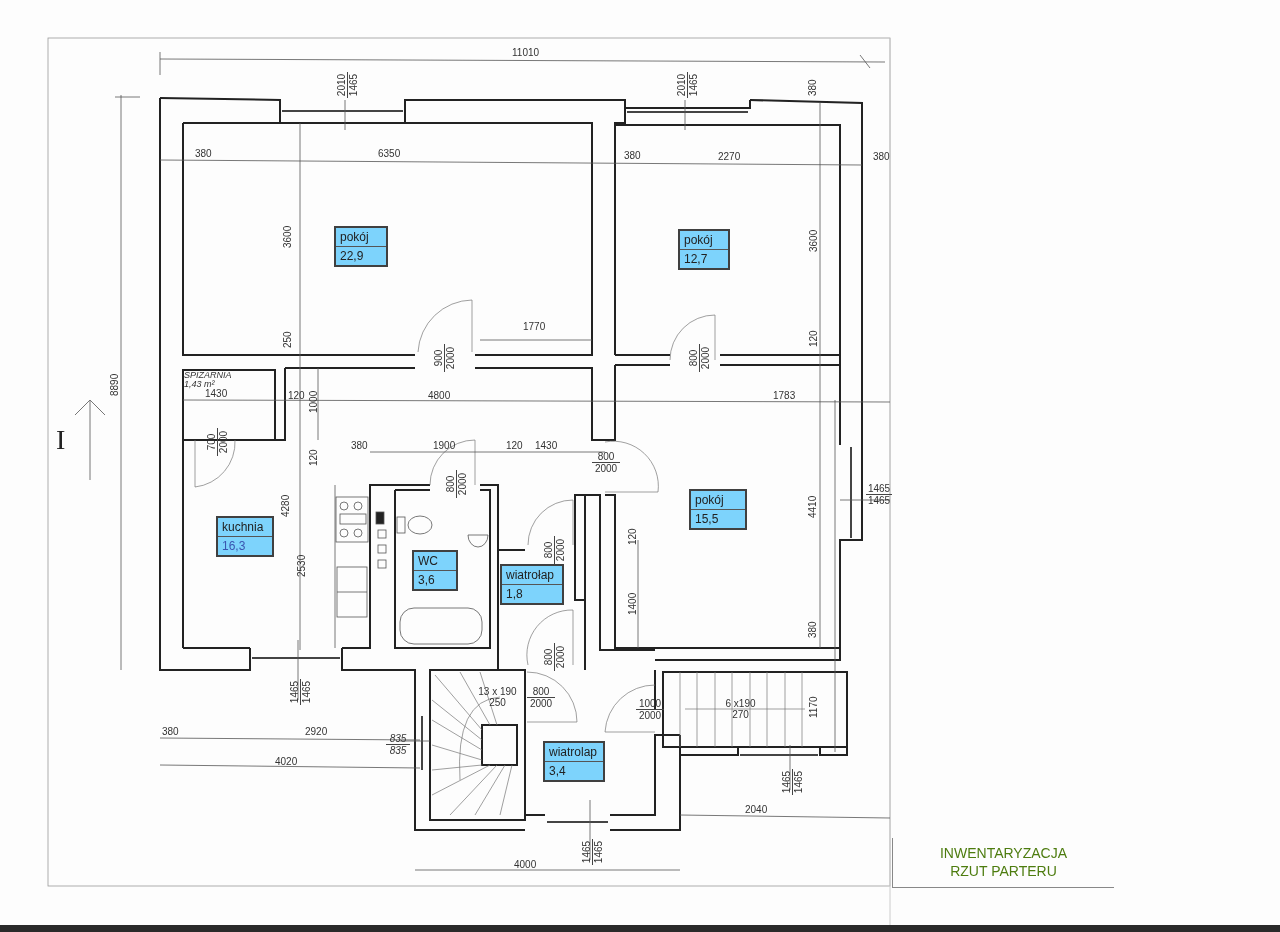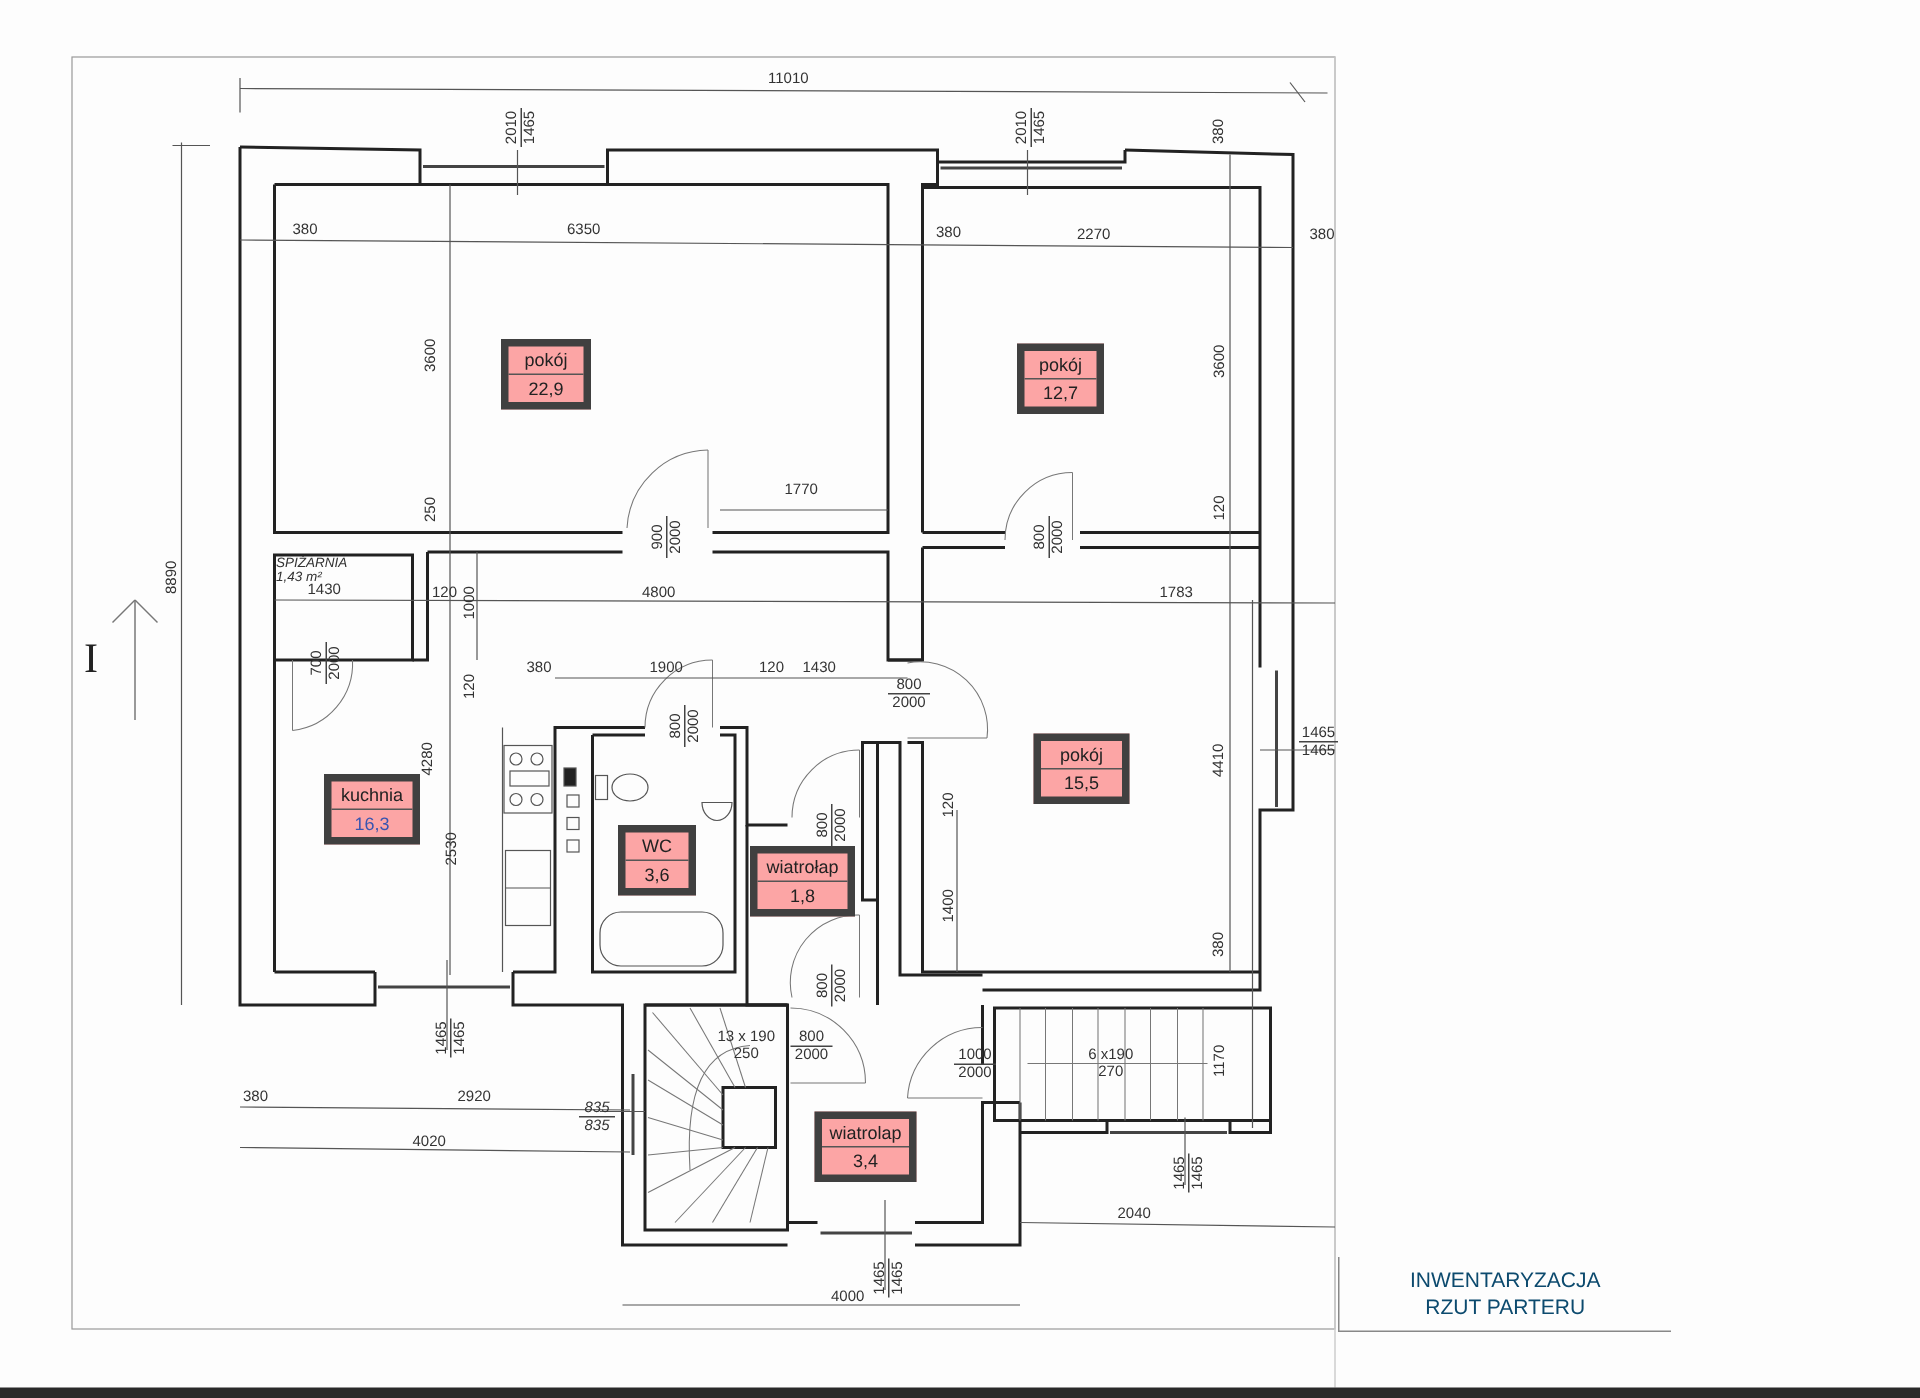--- a/index.html
+++ b/index.html
@@ -5,27 +5,27 @@
   html,body{margin:0;padding:0;}
   body{width:1280px;height:932px;background:#ffffff;position:relative;overflow:hidden;font-family:"Liberation Sans",sans-serif;}
   .sheet{position:absolute;left:0;top:0;width:1280px;height:932px;background:#fdfdfd;}
   .bottom-bar{position:absolute;left:0;top:925px;width:1280px;height:7px;background:#2a2a2a;}
   svg{position:absolute;left:0;top:0;}
   .wall{fill:none;stroke:#222;stroke-width:2;}
   .dim{stroke:#555;stroke-width:0.8;fill:none;}
   .thin{stroke:#777;stroke-width:0.7;fill:none;}
   .lbl{position:absolute;font-size:10px;color:#333;white-space:nowrap;line-height:10px;}
   .v{transform:rotate(-90deg);transform-origin:left top;}
-  .room{position:absolute;border:5px solid #404040;background:#fca5a5;text-align:center;font-size:12px;color:#222;}
+  .room{position:absolute;border:2px solid #404040;background:#7dd3fc;font-size:12px;color:#222;}
   .room .rn{display:block;border-bottom:1px solid #555;padding:2px 4px;}
   .room .ra{display:block;padding:2px 4px;}
   .frac{position:absolute;font-size:10px;color:#333;text-align:center;line-height:11px;}
   .frac .n{display:block;border-bottom:1px solid #444;}
   .frac .d{display:block;}
-  .title-box{position:absolute;left:892px;top:838px;width:222px;height:50px;border-left:1px solid #888;border-bottom:1px solid #888;text-align:center;font-size:14px;color:#0c4a6e;line-height:18px;padding-top:6px;box-sizing:border-box;}
+  .title-box{position:absolute;left:892px;top:838px;width:222px;height:50px;border-left:1px solid #888;border-bottom:1px solid #888;text-align:center;font-size:14px;color:#4d7c0f;line-height:18px;padding-top:6px;box-sizing:border-box;}
   .section{position:absolute;left:56px;top:424px;font-family:"Liberation Serif",serif;font-size:28px;color:#222;}
   .hand{position:absolute;left:184px;top:371px;font-size:9px;color:#333;font-style:italic;line-height:9px;}
 </style>
 </head>
 <body>
 
 <div class="sheet">
 
 <svg width="1280" height="932">
 
@@ -223,21 +223,21 @@
 <div class="lbl" style="left:433px;top:441px;">1900</div>
 <div class="lbl" style="left:506px;top:441px;">120</div>
 <div class="lbl" style="left:535px;top:441px;">1430</div>
 <div class="lbl v" style="left:808px;top:518px;">4410</div>
 <div class="lbl v" style="left:628px;top:545px;">120</div>
 <div class="lbl v" style="left:628px;top:615px;">1400</div>
 <div class="lbl v" style="left:808px;top:638px;">380</div>
 <div class="lbl" style="left:162px;top:727px;">380</div>
 <div class="lbl" style="left:265px;top:727px;margin-left:40px;">2920</div>
 <div class="lbl" style="left:275px;top:757px;">4020</div>
-<div class="lbl" style="left:554px;top:860px;">4000</div>
+<div class="lbl" style="left:514px;top:860px;">4000</div>
 <div class="lbl v" style="left:809px;top:718px;">1170</div>
 <div class="lbl" style="left:745px;top:805px;">2040</div>
 
 <div class="frac v" style="left:336px;top:98px;width:26px;">
       <span class="n">2010</span>
       <span class="d">1465</span>
     </div>
 <div class="frac v" style="left:676px;top:98px;width:26px;">
       <span class="n">2010</span>
       <span class="d">1465</span>

